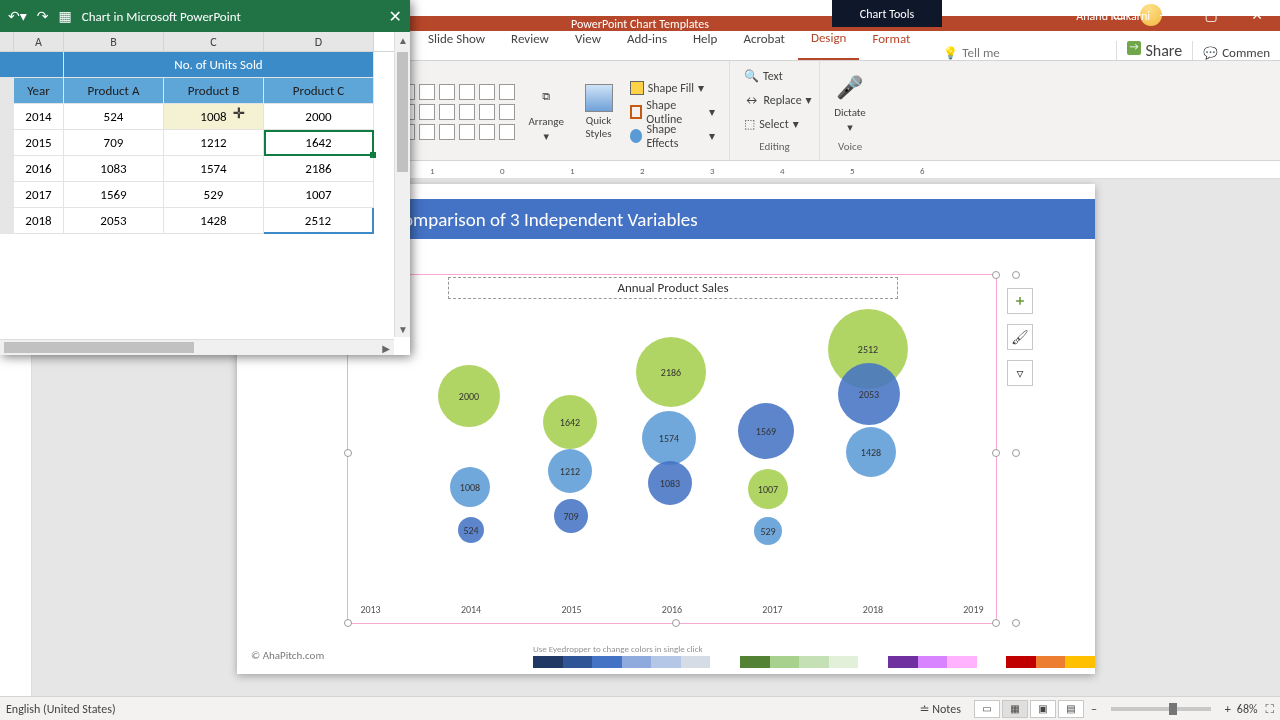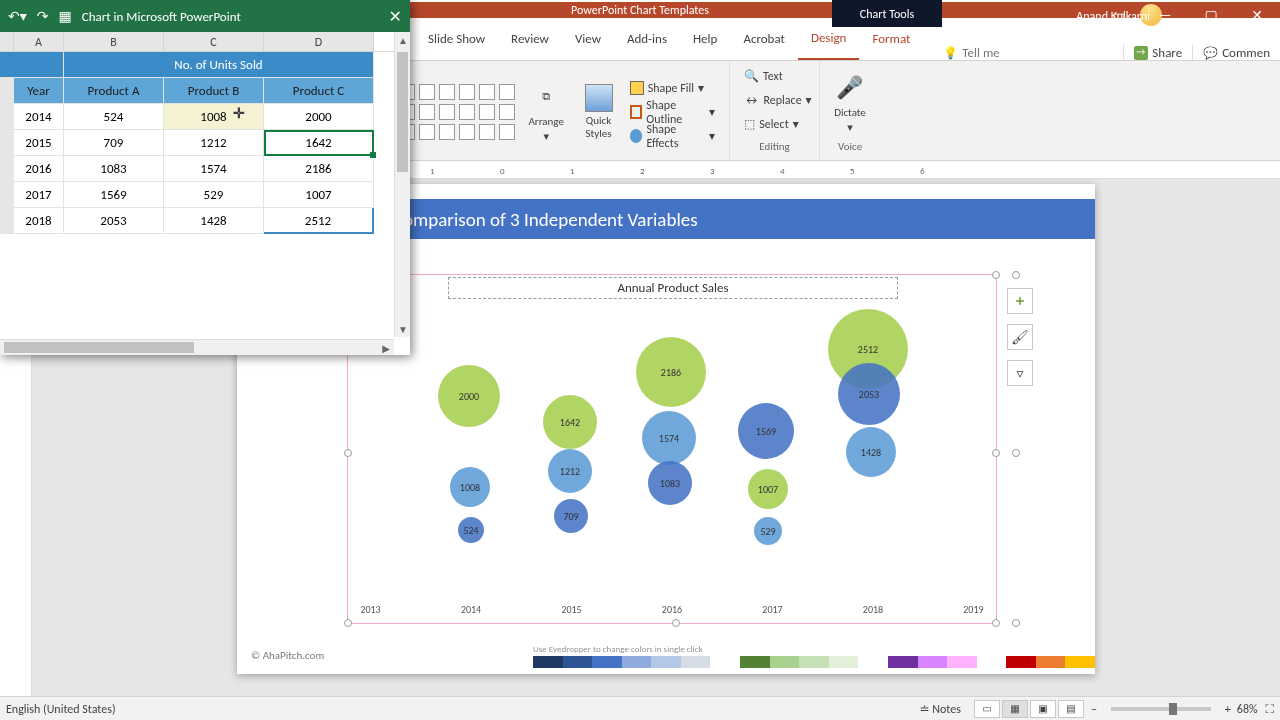--- a/index.html
+++ b/index.html
@@ -1,32 +1,32 @@
 <!DOCTYPE html>
 <html><head>
 <meta charset="utf-8">
 <style>
   * { box-sizing: border-box; margin: 0; padding: 0; font-family: "Segoe UI", Calibri, sans-serif; user-select: none; }
   body { width: 1280px; height: 720px; overflow: hidden; background: #fff; position: relative; }
 
   
-  .pp-title { position: absolute; top: 2px; left: 0; right: 0; height: 16px; background: #b7472a; color: #fff; display: flex; align-items: center; font-size: 12px; }
+  .pp-title { position: absolute; top: 16px; left: 0; right: 0; height: 16px; background: #b7472a; color: #fff; display: flex; align-items: center; font-size: 12px; }
   .pp-title .docname { position: absolute; left: 50%; transform: translateX(-50%); white-space: nowrap; }
   .chart-tools-tab { position: absolute; top: 0; left: 832px; width: 110px; height: 27px; background: #0f172a; color: #fff; display: flex; align-items: center; justify-content: center; font-size: 12px; }
   .user-name { position: absolute; right: 130px; top: 0; height: 31px; display: flex; align-items: center; font-size: 12px; color: #fff; }
   .win-btns { position: absolute; right: 0; top: 0; height: 31px; display: flex; align-items: center; }
   .win-btns span { width: 46px; height: 31px; display: flex; align-items: center; justify-content: center; color: #fff; font-size: 14px; }
   .rd-icon { position:absolute; right: 118px; top:4px; width:22px; height:22px; border-radius:50%; background: radial-gradient(circle at 40% 20%, #ffe08a, #f4b942);}
 
   
   .ribbon-tabs { position: absolute; top: 31px; left: 0; right: 0; height: 30px; background: #fff; display: flex; align-items: flex-end; border-bottom: 1px solid #d4d4d4; }
   .r-tab { padding: 8px 13px; height: 43px; font-size: 13px; color: #444; display: flex; align-items: center; }
   .r-tab.special { color: #b7472a; }
   .r-tab.active { color: #b7472a; border-bottom: 2px solid #b7472a; }
-  .share-btn { margin-left: auto; display: flex; align-items: center; color: #444; font-size: 13px; padding: 0 10px; }
+  .share-btn { margin-left: auto; display: flex; color: #444; font-size: 16px; padding: 0 10px; }
   .share-btn .share-ico { width:14px; height:14px; background:#6fa74a; margin-right:4px; border-radius:2px; position:relative;}
   .share-btn .share-ico:after { content:"→"; position:absolute; color:#fff; font-size:10px; left:2px; top:-1px;}
   .comments-btn { display:flex; align-items:center; padding:0 10px; font-size:13px; color:#444; }
   .comments-btn:before { content:"💬"; margin-right:4px; font-size:12px;}
   .tell-me { display:flex; align-items:center; color:#767676; font-size:13px; margin-left:20px;}
   .tell-me:before { content:"💡"; margin-right:4px; font-size:12px;}
 
   
   .ribbon-body { position: absolute; top: 61px; left: 0; right: 0; height: 100px; background: #f3f2f1; border-bottom: 1px solid #d4d4d4; display: flex; }
   .ribbon-group { border-right: 1px solid #e1dfdd; height: 100%; display: flex; flex-direction: column; justify-content: flex-end; padding: 4px 14px 2px 14px; position:relative; }

